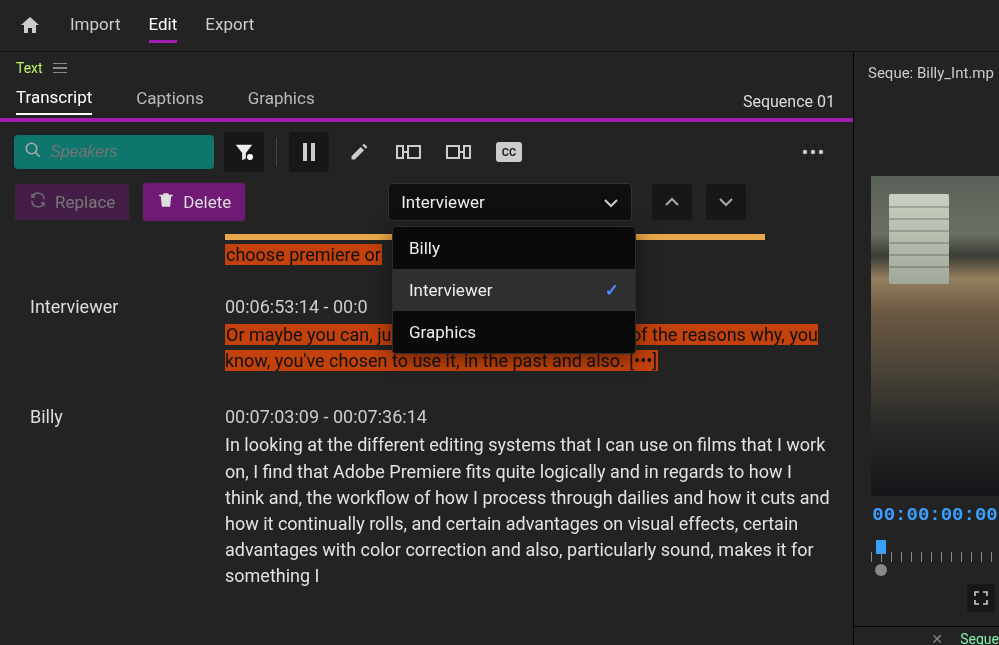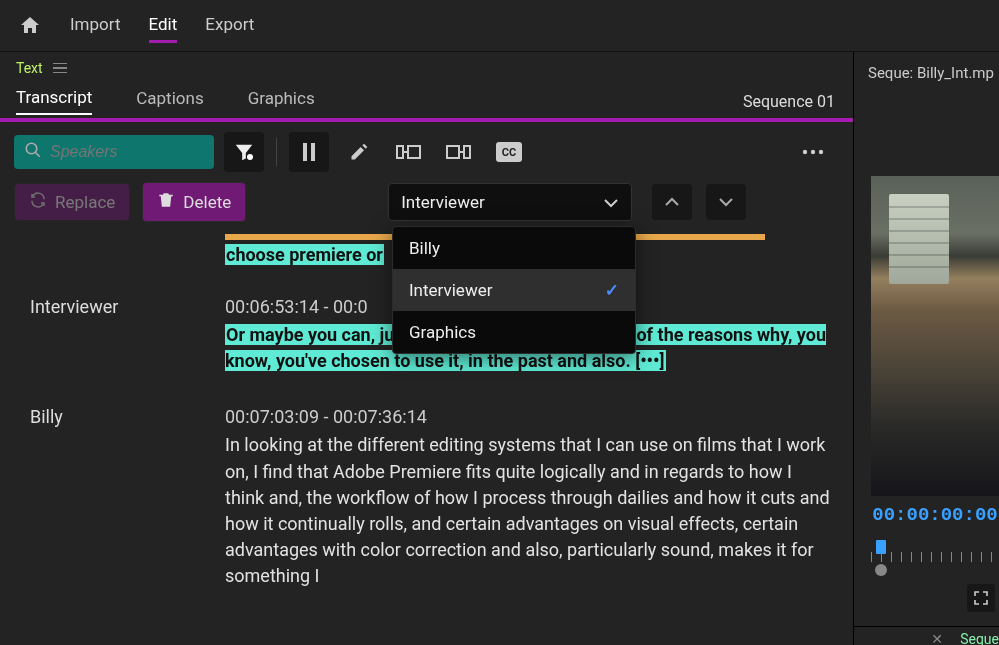--- a/index.html
+++ b/index.html
@@ -131,21 +131,21 @@
 
     
     .transcript {
       padding: 2px 22px 0 30px;
       overflow:hidden;
     }
     .segment { display:flex; gap:30px; margin-bottom:30px; }
     .speaker-col { width:165px; color:#ddd; font-size:18px; padding-top:2px; }
     .text-col { flex:1; font-size:18px; line-height:1.45; color:#e2e2e2; }
     .timestamp { color:#ccc; font-size:18px; margin-bottom:2px; }
-    .hl-text { background:#5eead4; color:#111; padding: 0 1px; font-weight: bold; }
+    .hl-text { background:#c2410c; color:#111; padding: 0 1px; }
     .first-frag { margin-bottom:4px; }
 
     
     .source-label { color:#ccc; font-size:15px; padding: 12px 0 0 14px; white-space:nowrap; }
     .preview-img {
       position:absolute; right:0; top:124px; width:128px; height:320px;
       background: linear-gradient(to bottom, #5a6158 0%, #6a6f64 18%, #3a3c35 25%, #947f5e 32%, #6c5a43 42%, #4b4438 60%, #2a2a28 78%, #15151a 100%);
       overflow:hidden;
     }
     .window-rect { position:absolute; left:18px; top:18px; width:60px; height:90px;

